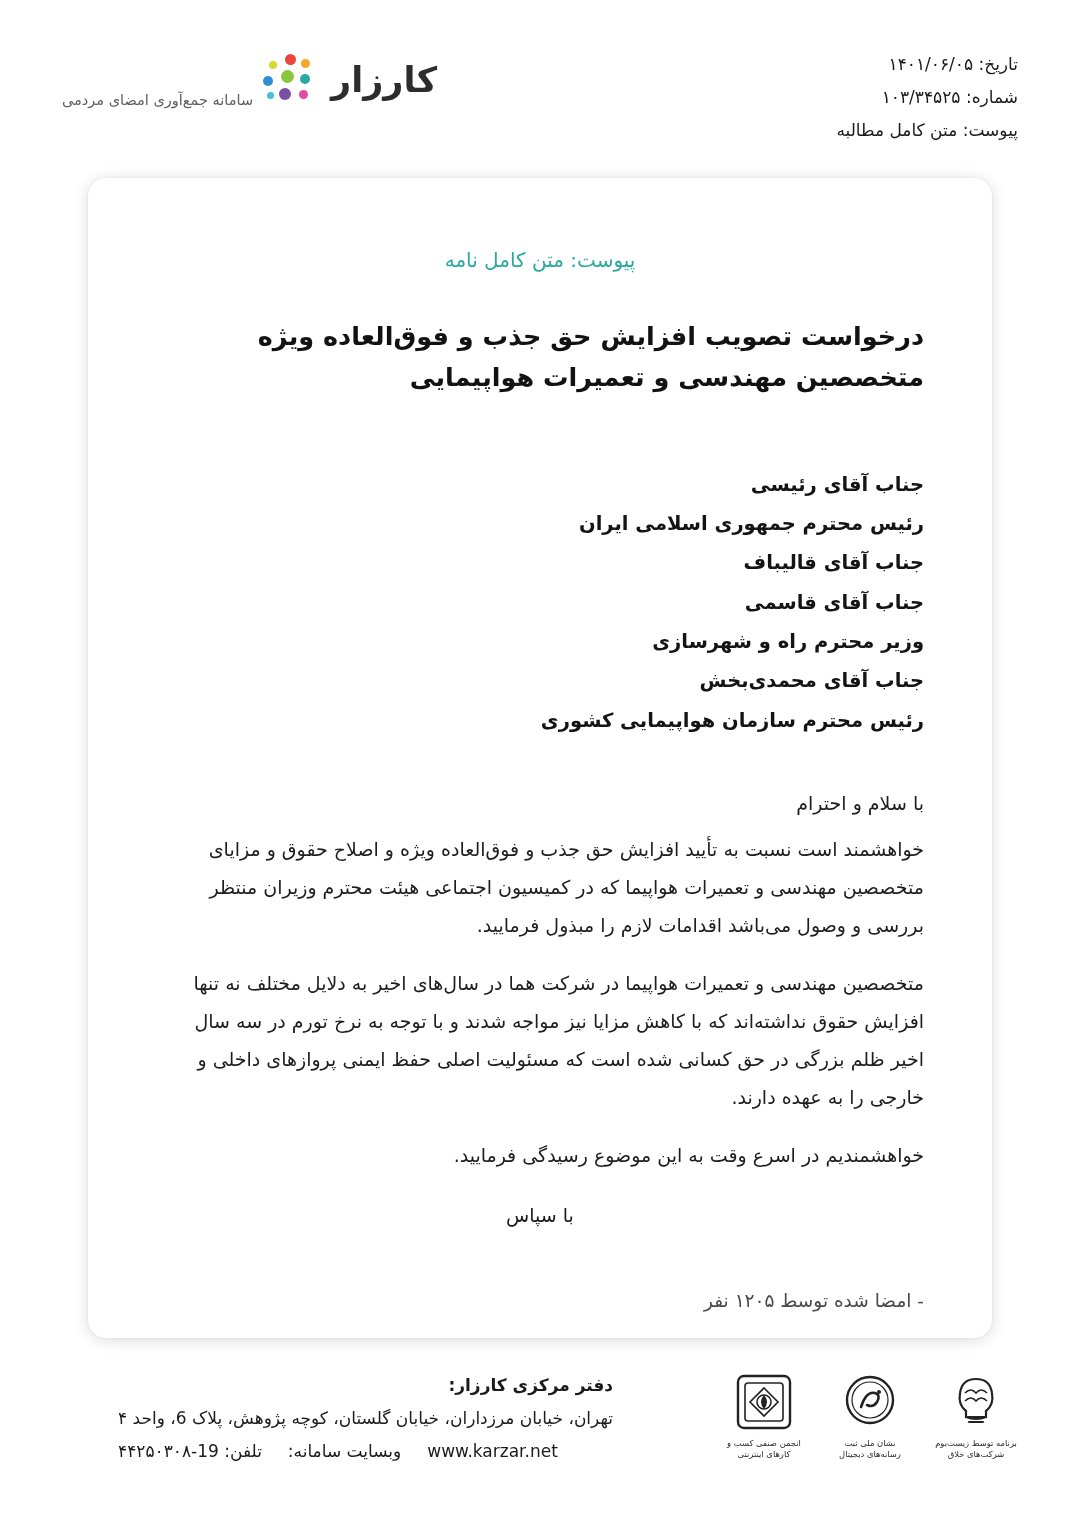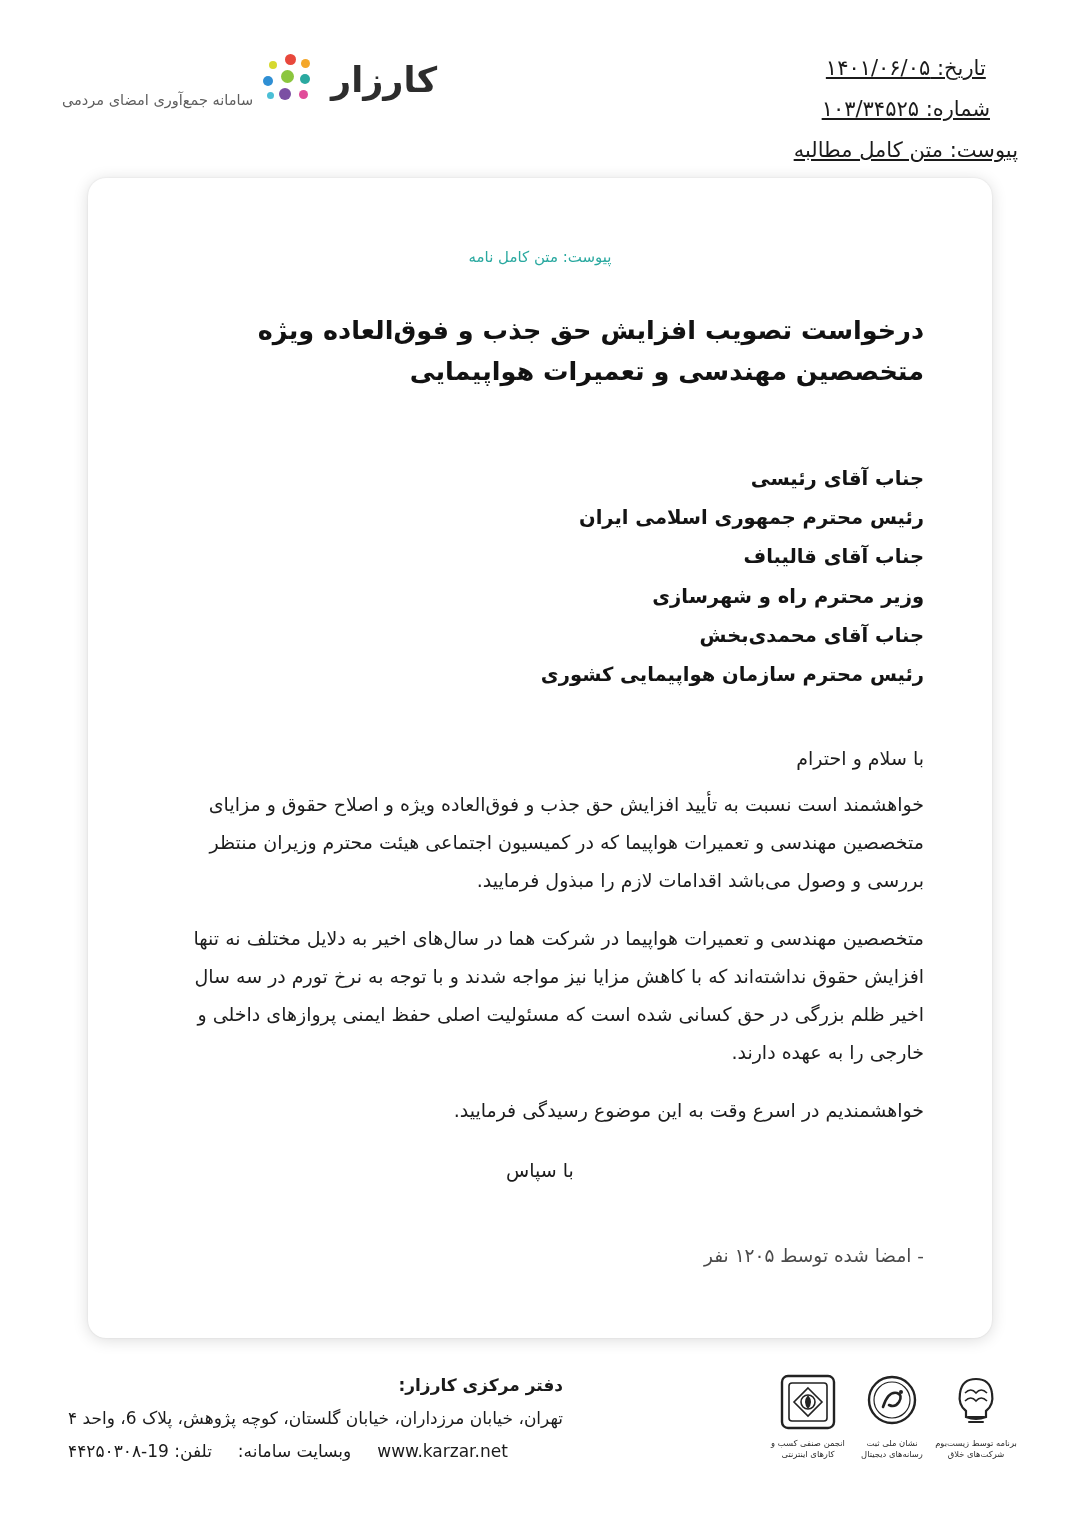--- a/index.html
+++ b/index.html
@@ -58,47 +58,46 @@
     height: 56px;
     position: relative;
   }
   .dots-logo span {
     position: absolute;
     border-radius: 50%;
     display: block;
   }
 
   .meta {
-    text-align: center;
-    font-size: 21px;
+    text-align: right;
+    font-size: 17px;
     line-height: 1.95;
     color: #1b1b1b;
     direction: rtl;
-    text-decoration: underline;
   }
   .meta div { white-space: nowrap; }
 
   
   .card {
     position: absolute;
     top: 178px;
     left: 88px;
     width: 904px;
     height: 1160px;
     background: #ffffff;
     border-radius: 18px;
     box-shadow: 0 2px 16px rgba(0,0,0,0.14), 0 0 2px rgba(0,0,0,0.10);
     box-sizing: border-box;
     padding: 58px 68px 40px 68px;
     overflow: hidden;
   }
   .attachment-title {
     text-align: center;
     color: #2aa9a0;
-    font-size: 15px;
+    font-size: 20px;
     margin: 12px 0 44px 0;
     direction: rtl;
   }
   .doc-title {
     direction: rtl;
     text-align: right;
     font-size: 25.5px;
     font-weight: bold;
     line-height: 1.62;
     color: #121212;
@@ -143,40 +142,41 @@
   .page-footer {
     position: absolute;
     left: 0;
     right: 0;
     bottom: 0;
     height: 190px;
     display: flex;
     flex-direction: row-reverse;
     justify-content: space-between;
     align-items: flex-start;
-    padding: 28px 62px 0 68px;
+    padding: 28px 62px 0 118px;
     box-sizing: border-box;
   }
   .address {
     direction: rtl;
     text-align: right;
     font-size: 17px;
     line-height: 1.95;
     color: #1b1b1b;
   }
   .address .addr-title { font-weight: bold; }
   .address .addr-line3 {
     display: flex;
     flex-direction: row-reverse;
     gap: 26px;
     justify-content: flex-start;
   }
   .badges {
     display: flex;
     flex-direction: row-reverse;
+    gap: 22px;
     align-items: center;
     margin-top: 2px;
   }
   .badge {
     width: 84px;
     display: flex;
     flex-direction: column;
     align-items: center;
     gap: 5px;
   }
@@ -230,20 +230,21 @@
 <div class="card">
 
   <div class="attachment-title">پیوست: متن کامل نامه</div>
 
   <h1 class="doc-title">درخواست تصویب افزایش حق جذب و فوق‌العاده ویژه متخصصین مهندسی و تعمیرات هواپیمایی</h1>
 
   <div class="addressees">
     <div>جناب آقای رئیسی</div>
     <div>رئیس محترم جمهوری اسلامی ایران</div>
     <div>جناب آقای قالیباف</div>
+    <div>جناب آقای قاسمی</div>
     <div>وزیر محترم راه و شهرسازی</div>
     <div>جناب آقای محمدی‌بخش</div>
     <div>رئیس محترم سازمان هواپیمایی کشوری</div>
   </div>
 
   <div class="body-text">
     <p class="tight">با سلام و احترام</p>
     <p>خواهشمند است نسبت به تأیید افزایش حق جذب و فوق‌العاده ویژه و اصلاح حقوق و مزایای متخصصین مهندسی و تعمیرات هواپیما که در کمیسیون اجتماعی هیئت محترم وزیران منتظر بررسی و وصول می‌باشد اقدامات لازم را مبذول فرمایید.</p>
     <p>متخصصین مهندسی و تعمیرات هواپیما در شرکت هما در سال‌های اخیر به دلایل مختلف نه تنها افزایش حقوق نداشته‌اند که با کاهش مزایا نیز مواجه شدند و با توجه به نرخ تورم در سه سال اخیر ظلم بزرگی در حق کسانی شده است که مسئولیت اصلی حفظ ایمنی پروازهای داخلی و خارجی را به عهده دارند.</p>
     <p>خواهشمندیم در اسرع وقت به این موضوع رسیدگی فرمایید.</p>

